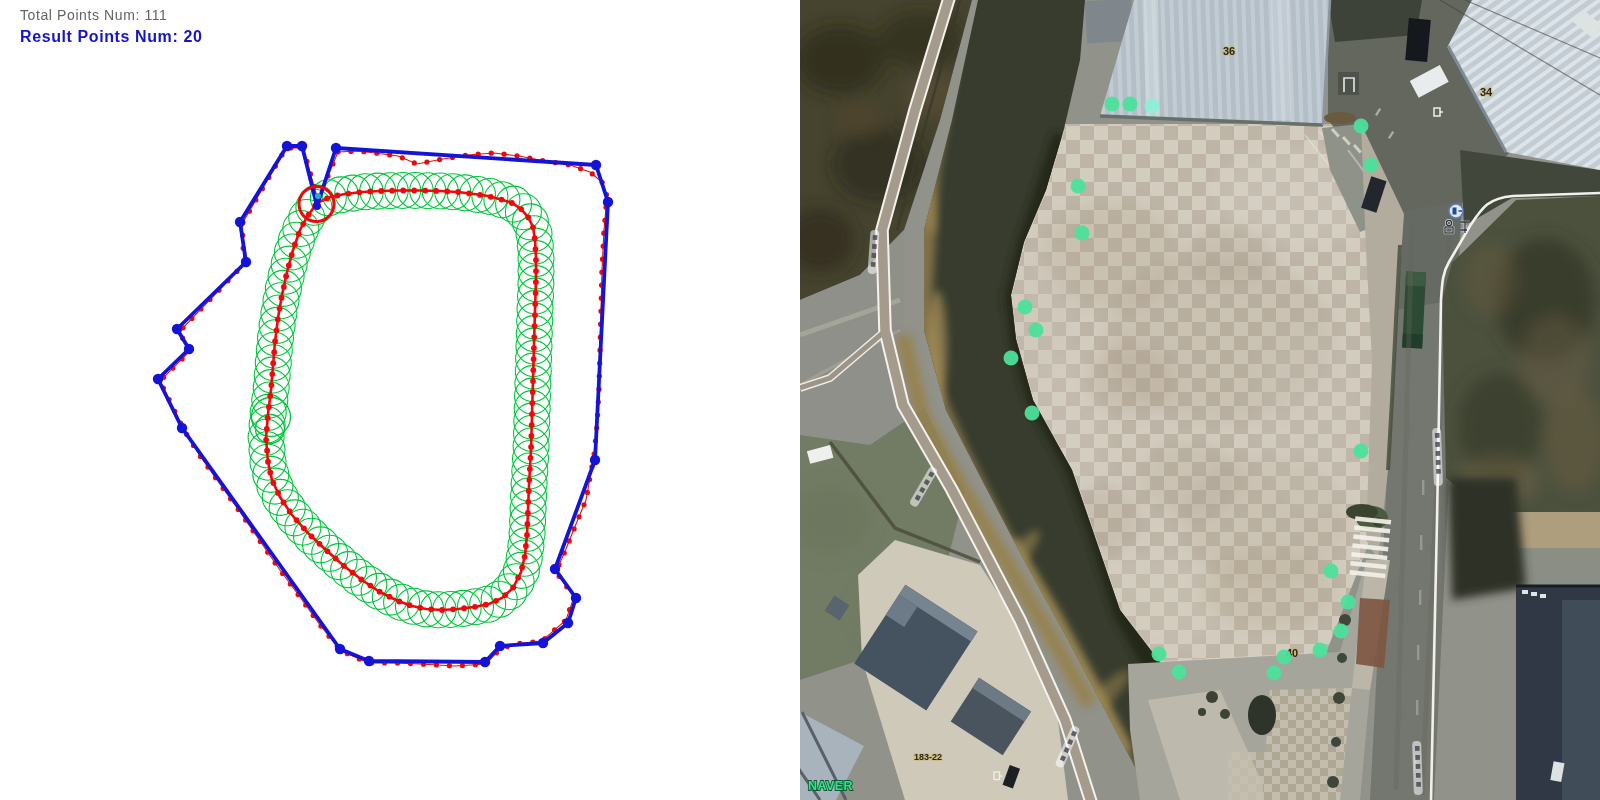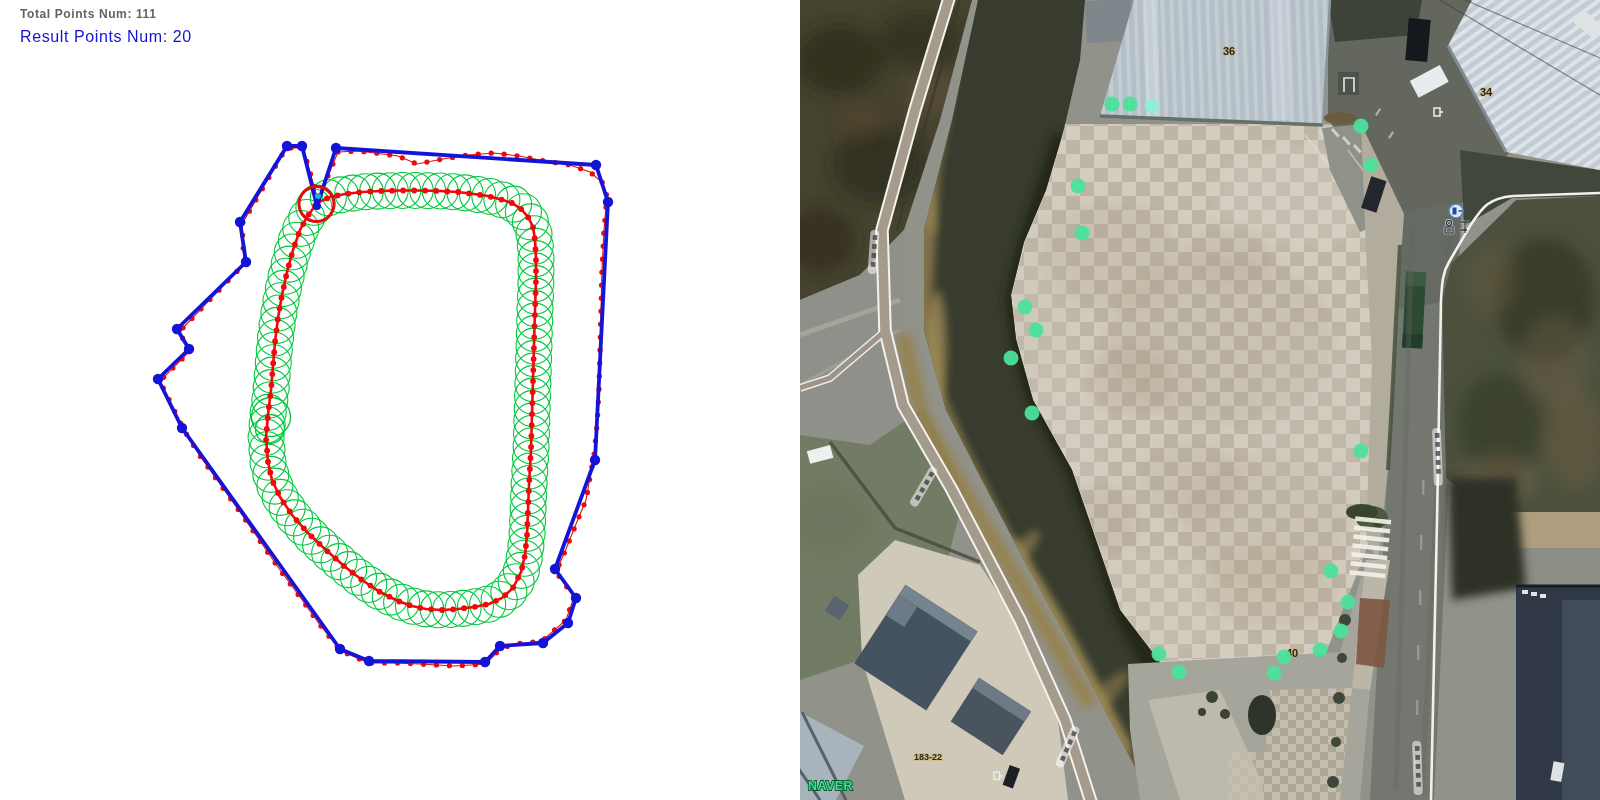--- a/index.html
+++ b/index.html
@@ -1,16 +1,16 @@
 <!DOCTYPE html>
 <html><head><meta charset="utf-8"><style>
 html,body{margin:0;padding:0;background:#fff;}
 #page{position:relative;width:1600px;height:800px;overflow:hidden;background:#fff;font-family:"Liberation Sans",sans-serif;}
-.t1{position:absolute;left:20px;top:7px;font-size:12px;font-weight:bold;letter-spacing:.6px;color:#636363;}
-.t2{position:absolute;left:20px;top:28px;font-size:16px;font-weight:normal;letter-spacing:.6px;color:#1414cf;}
+.t1{position:absolute;left:20px;top:7px;font-size:14px;font-weight:normal;letter-spacing:.6px;color:#636363;}
+.t2{position:absolute;left:20px;top:28px;font-size:16px;font-weight:bold;letter-spacing:.6px;color:#1414cf;}
 </style></head><body>
 <div id="page">
 
 <div class="t1">Total&nbsp;Points&nbsp;Num:&nbsp;111</div>
 
 <div class="t2">Result&nbsp;Points&nbsp;Num:&nbsp;20</div>
 <svg width="800" height="800" viewBox="0 0 800 800" style="position:absolute;left:0;top:0">
 
 <g fill="none" stroke="#00c83c" stroke-width="1.1">
         <circle cx="317.0" cy="203.0" r="18"></circle>

